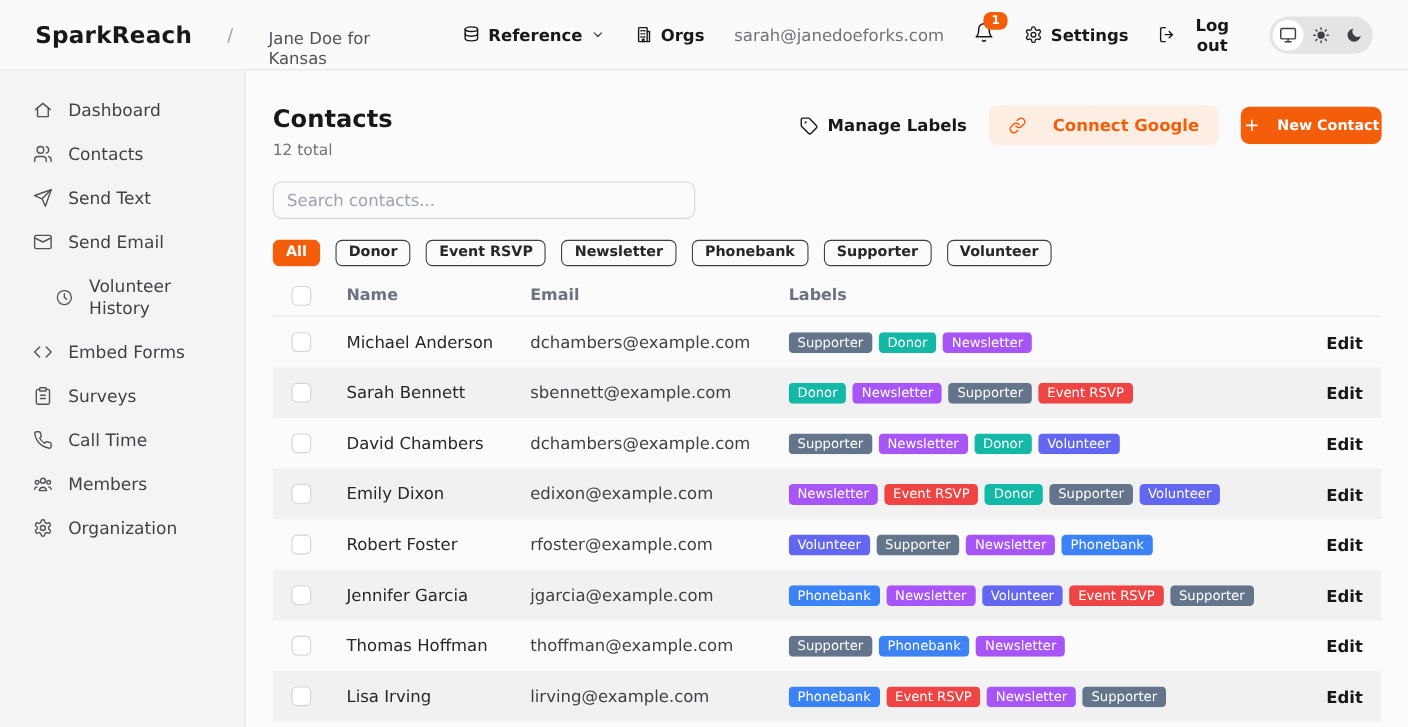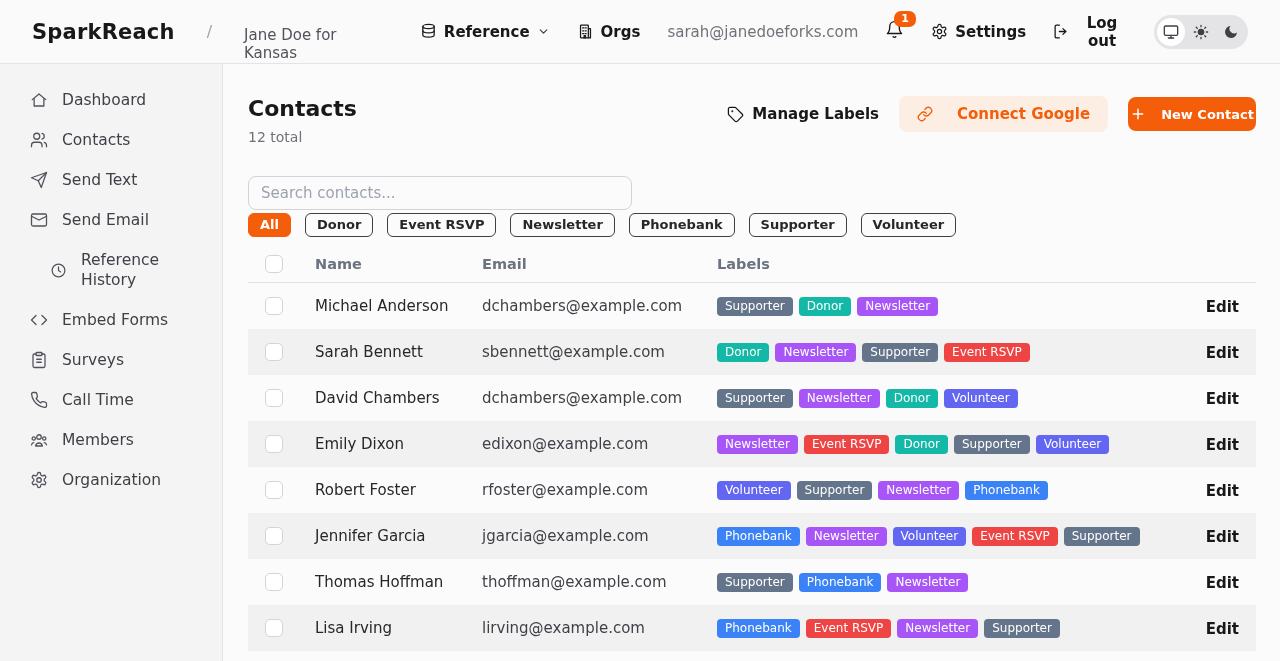--- a/index.html
+++ b/index.html
@@ -52,26 +52,26 @@
     font-weight:700; color:#18181b; background:none; border:none; cursor:pointer;
     font-family:inherit; }
   .btn-soft { display:flex; align-items:center; gap:24px; font-size:15px;
     font-weight:700; color:var(--accent); background:var(--accent-light);
     border:none; border-radius:8px; padding:9px 18px; cursor:pointer;
     font-family:inherit; }
   .btn-solid { display:flex; align-items:center; gap:15px; font-size:13px;
     font-weight:700; color:#fff; background:var(--accent); border:none;
     border-radius:8px; padding:9px 2px; cursor:pointer; font-family:inherit; }
 
-  .search-input { margin-top:31px; width:384px; height:34px;
+  .search-input { margin-top:20px; width:384px; height:34px;
     border:1px solid #d4d4d8; border-radius:8px; background:#fbfbfb;
     padding:0 12px; font-size:15px; font-family:inherit; color:#0f766e; display:block; }
   .search-input::placeholder { color:#9ca3af; }
 
-  .chips { margin-top:3px; display:flex; align-items:center; gap:14px; }
+  .chips { margin-top:19px; display:flex; align-items:center; gap:14px; }
   .chip { font-size:13px; font-weight:700; color:#27272a; background:transparent;
     border:1.5px solid #3f3f46; border-radius:6px; padding:3px 11px;
     cursor:pointer; font-family:inherit; line-height:16px; }
   .chip-active { background:var(--accent); border-color:var(--accent); color:#fff; }
 
   
   .table { margin-top:8px; width:1008px; }
   .thead, .trow { display:grid;
     grid-template-columns:50px 167px 235px 1fr 70px;
     align-items:center; padding:0 17px; }
@@ -227,21 +227,21 @@
     </span>
     <span class="nav-label">Send Email</span>
   </div>
   <div class="nav-item indent">
     <span class="icon">
       <svg width="17" height="17" viewBox="0 0 24 24" fill="none" stroke="#52525b" stroke-width="1.7" stroke-linecap="round" stroke-linejoin="round">
           <circle cx="12" cy="12" r="9"></circle>
           <path d="M12 7v5l3 2"></path>
         </svg>
     </span>
-    <span class="nav-label">Reference History</span>
+    <span class="nav-label">Volunteer History</span>
   </div>
   <div class="nav-item">
     <span class="icon">
       <svg width="18" height="18" viewBox="0 0 24 24" fill="none" stroke="#52525b" stroke-width="1.7" stroke-linecap="round" stroke-linejoin="round">
           <polyline points="16 18 22 12 16 6"></polyline>
           <polyline points="8 6 2 12 8 18"></polyline>
         </svg>
     </span>
     <span class="nav-label">Embed Forms</span>
   </div>

